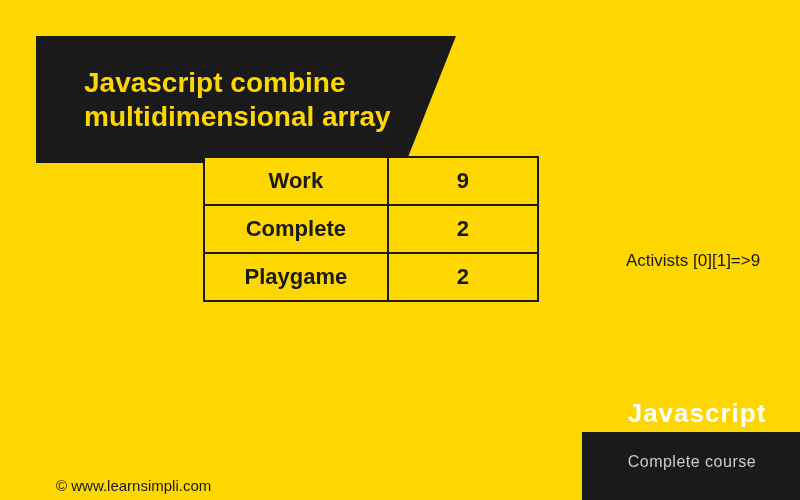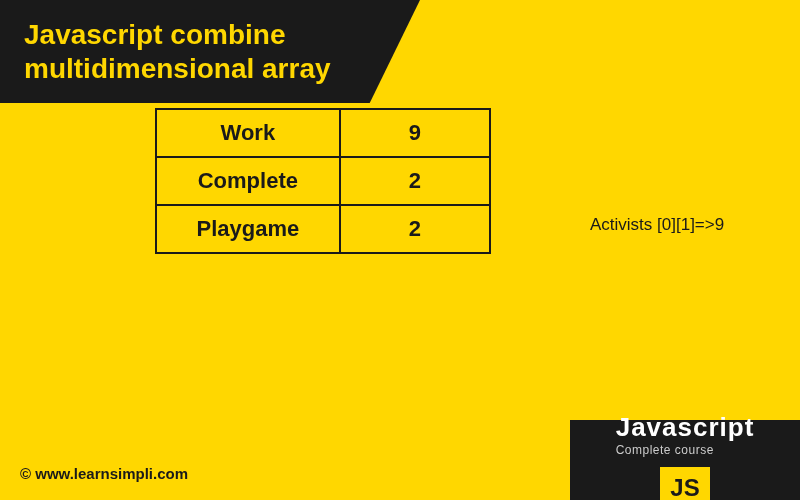--- a/index.html
+++ b/index.html
@@ -1,15 +1,15 @@
 <!DOCTYPE html>
 <html><head>
   <meta charset="utf-8">
   <style>
-    * { margin: 0; padding: 0; box-sizing: border-box; }
+    * { margin: 12px; padding: 0; box-sizing: border-box; }
 
     body {
       width: 800px;
       height: 500px;
       background-color: #FFD700;
       font-family: 'Arial', sans-serif;
       position: relative;
       overflow: hidden;
     }
 
@@ -74,21 +74,21 @@
       color: #1a1a1a;
     }
 
     
     .copyright {
       position: absolute;
       bottom: 18px;
       left: 20px;
       font-size: 15px;
       color: #1a1a1a;
-      font-weight: 700;
+      font-weight: 400;
     }
 
     
     .js-badge {
       position: absolute;
       bottom: 0;
       right: 0;
       background-color: #1a1a1a;
       width: 230px;
       height: 80px;
@@ -108,21 +108,21 @@
     }
 
     .js-badge-text .js-main {
       font-size: 26px;
       font-weight: bold;
       color: white;
       letter-spacing: 1px;
     }
 
     .js-badge-text .js-sub {
-      font-size: 12px;
+      font-size: 16px;
       color: #ccc;
       letter-spacing: 0.5px;
     }
 
     .js-logo {
       width: 50px;
       height: 42px;
       background-color: #FFD700;
       display: flex;
       align-items: center;

